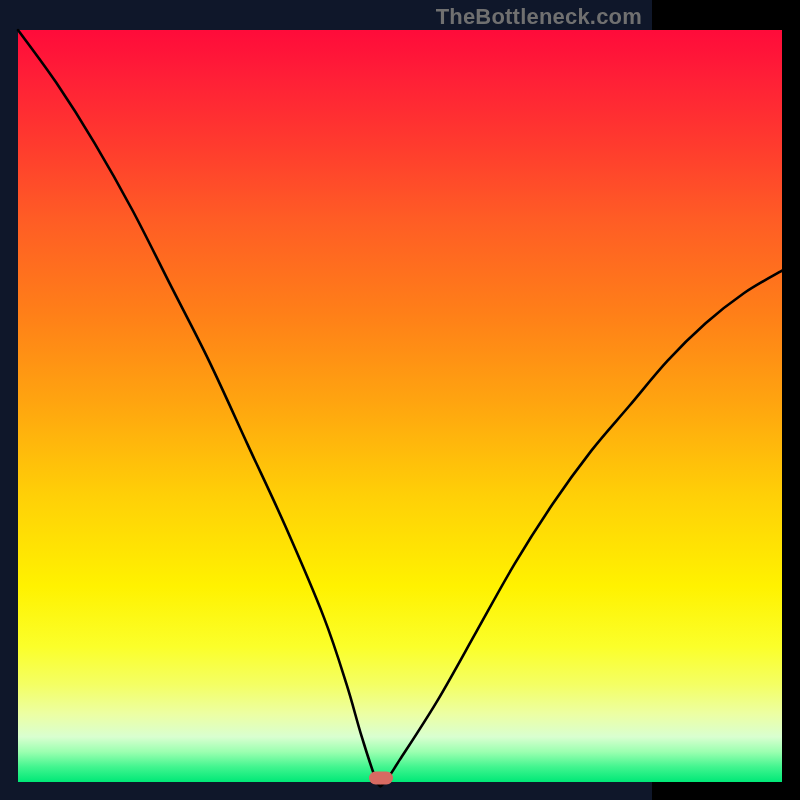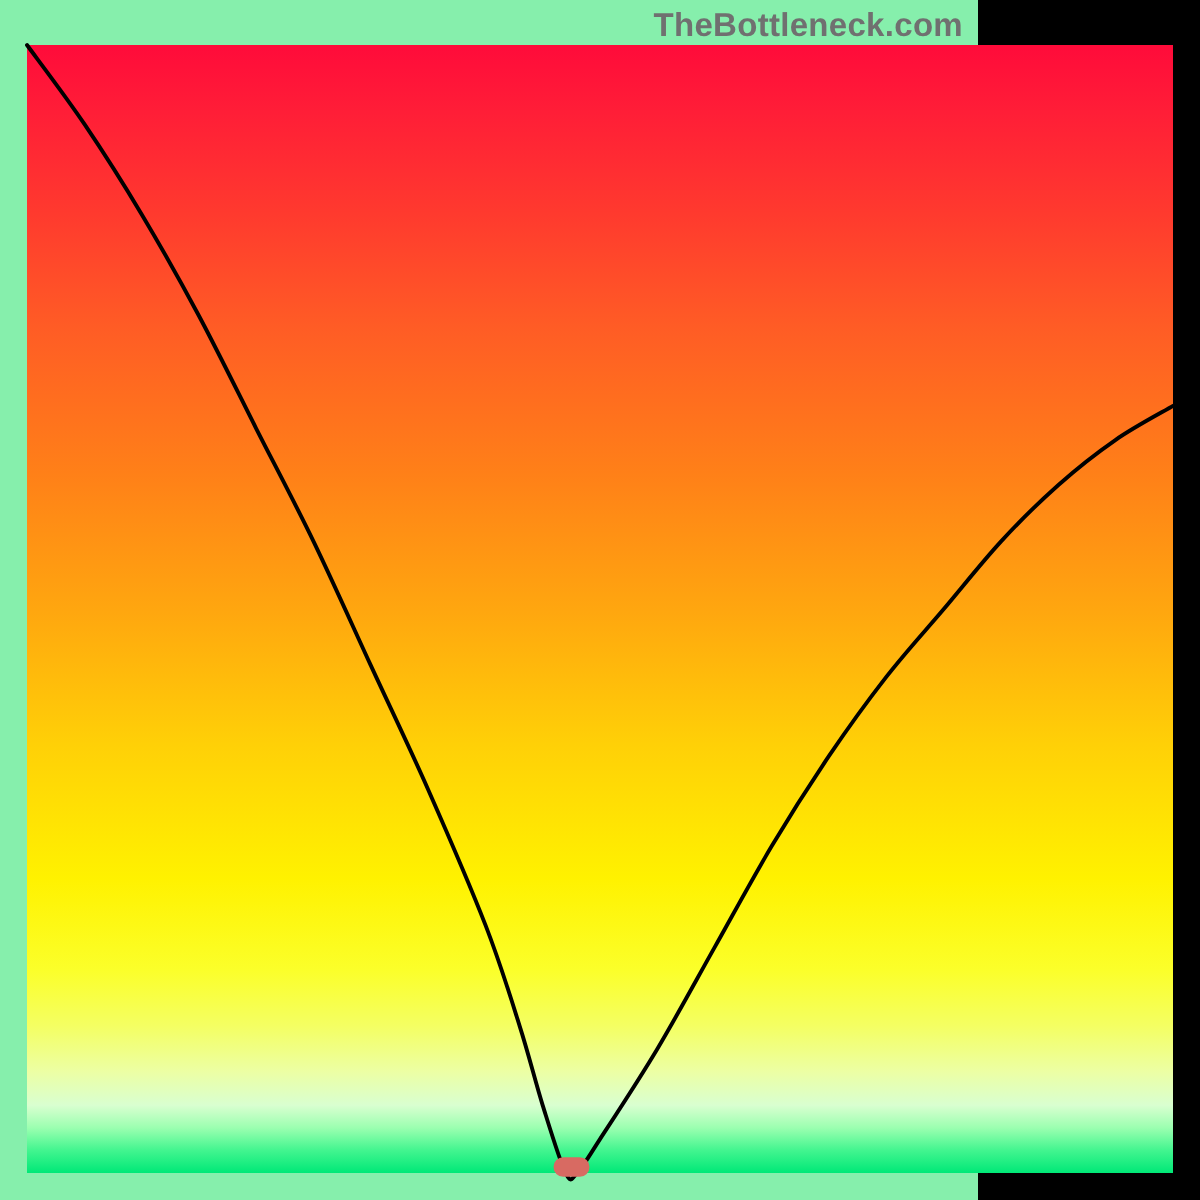--- a/index.html
+++ b/index.html
@@ -8,21 +8,21 @@
     width: 800px;
     height: 800px;
     background: #000;
     overflow: hidden;
     font-family: Arial, Helvetica, sans-serif;
   }
   .frame {
     position: relative;
     width: 652px;
     height: 800px;
-    background: #86efac;
+    background: #0f172a;
   }
   .watermark {
     position: absolute;
     top: 4px;
     right: 10px;
     color: #707070;
     font-size: 22px;
     font-weight: 600;
     letter-spacing: 0.2px;
     z-index: 10;

